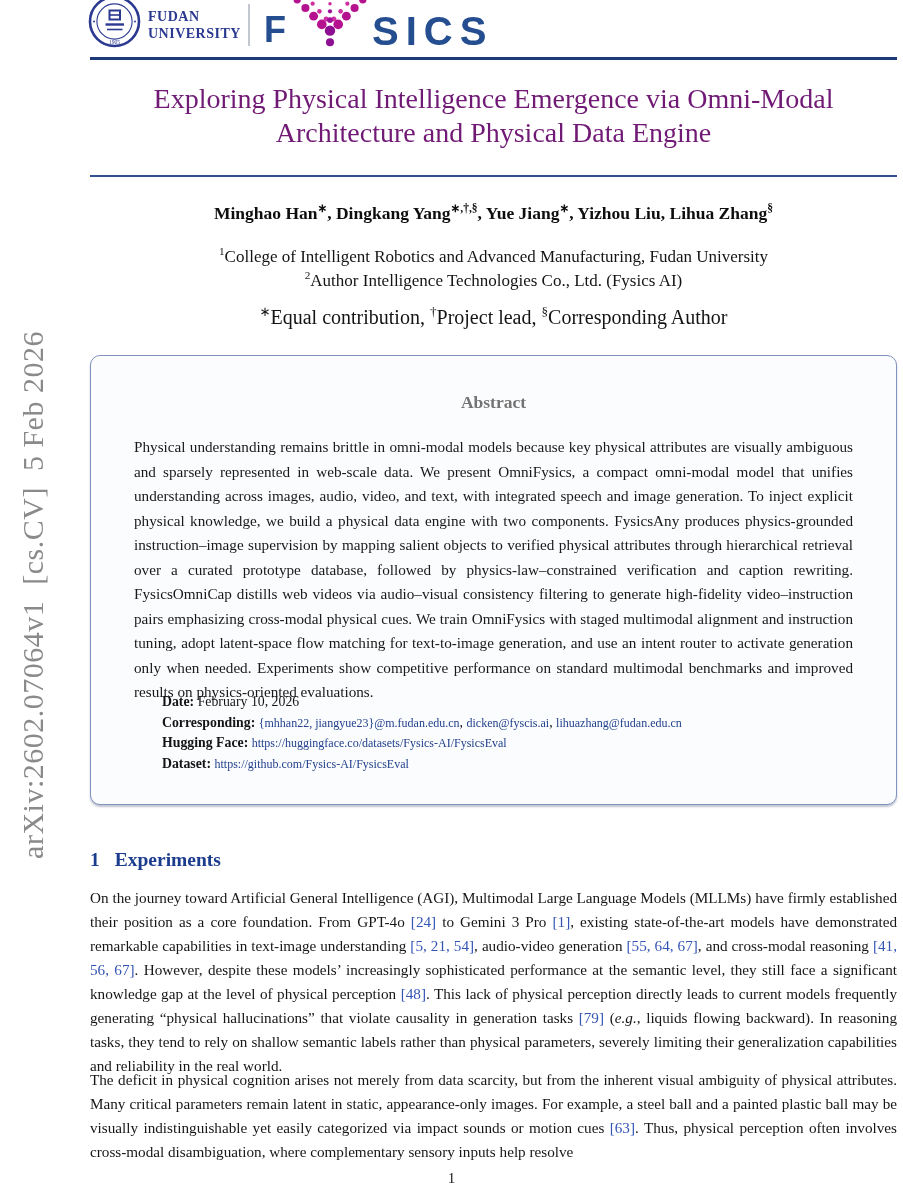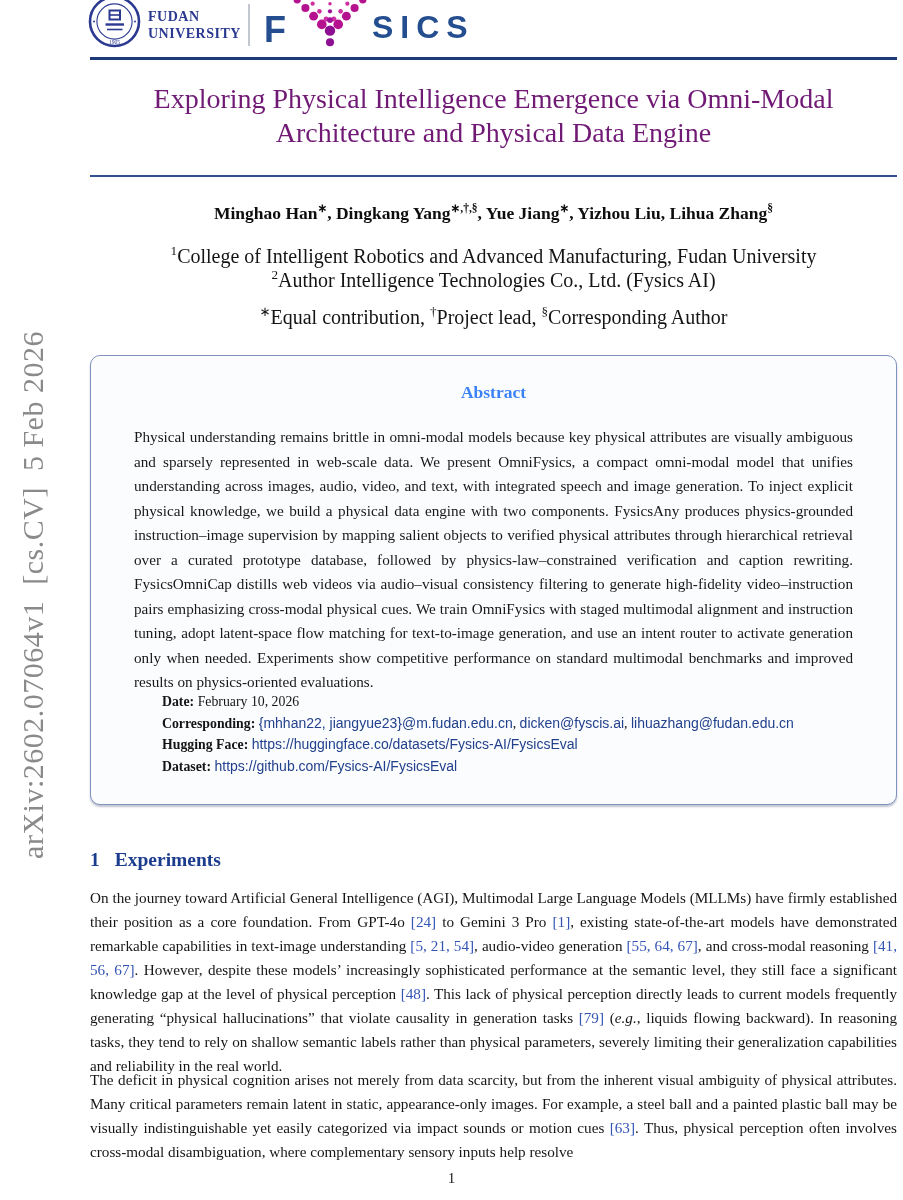--- a/index.html
+++ b/index.html
@@ -12,59 +12,59 @@
 
   
   .seal{position:absolute;left:88px;top:-5px;}
   .uni-name{position:absolute;left:148px;top:9px;color:#2b3990;font-weight:bold;
             font-size:14px;line-height:16.5px;letter-spacing:.5px;}
   .logo-divider{position:absolute;left:248px;top:4px;width:2px;height:42px;background:#c3c7cf;}
   .fysics-f{position:absolute;left:264px;top:9px;font-family:"Liberation Sans",sans-serif;
             font-weight:bold;font-size:36px;color:#254e90;}
   .fysics-dots{position:absolute;left:289px;top:-6px;}
   .fysics-sics{position:absolute;left:372px;top:9px;font-family:"Liberation Sans",sans-serif;
-               font-weight:bold;font-size:32px;color:#254e90;letter-spacing:7px;}
+               font-weight:bold;font-size:40px;color:#254e90;letter-spacing:7px;}
   .rule-header{position:absolute;left:90px;top:57px;width:807px;height:3px;background:#1c3a78;}
 
   
   .title{position:absolute;left:90px;top:82px;width:807px;text-align:center;
          font-size:28px;line-height:34px;color:#701a75;}
   .rule-title{position:absolute;left:90px;top:175px;width:807px;height:2px;background:#33518f;}
 
   .authors{position:absolute;left:45px;top:203px;width:897px;text-align:center;
            font-weight:bold;font-size:17.5px;color:#0e0e0e;}
   .affils{position:absolute;left:90px;top:245px;width:807px;text-align:center;
-          font-size:20px;line-height:23.5px;color:#141414;}
+          font-size:17px;line-height:23.5px;color:#141414;}
   .footnote-line{position:absolute;left:90px;top:306px;width:807px;text-align:center;
                  font-size:20px;color:#141414;}
 
   
   .abstract-box{position:absolute;left:90px;top:355px;width:807px;height:450px;box-sizing:border-box;
                 background:#fbfcfe;border:1.5px solid #8292be;border-radius:10px;
                 box-shadow:0 2px 2px rgba(30,40,90,.28);}
-  .abstract-head{margin-top:26px;text-align:center;font-weight:bold;font-size:17.5px;color:#3b82f6;}
+  .abstract-head{margin-top:36px;text-align:center;font-weight:bold;font-size:17.5px;color:#737373;}
   .abstract-text{margin:22px 43px 0 43px;text-align:justify;font-size:15.2px;line-height:24.5px;color:#181818;}
   .meta{position:absolute;left:43px;right:38px;top:336px;font-size:13.8px;line-height:20.5px;color:#141414;}
   .meta-label{font-weight:bold;}
   .meta-row{white-space:nowrap;margin-left:28px;}
 
   
   .section-heading{position:absolute;left:90px;top:849px;display:flex;gap:15px;
                    font-weight:bold;font-size:19.5px;color:#1c3c8e;}
   .para{position:absolute;left:90px;width:807px;text-align:justify;
         font-size:15.2px;line-height:24px;color:#161616;}
   .para-1{top:886px;}
   .para-2{top:1068px;}
 
   .page-number{position:absolute;left:0;top:1170px;width:903px;text-align:center;font-size:15px;color:#222;}
 
   
   .seg-cite{color:#3455b4;}
   .seg-italic{font-style:italic;}
-  .seg-mono{font-family:Liberation Sans, sans-serif;color:#22418c;font-size:14px;}
+  .seg-mono{font-family:Liberation Serif, serif;color:#22418c;font-size:12px;}
   sup{font-size:66%;line-height:0;}
 </style>
 </head>
 <body>
 
 <div class="page">
 
   <div class="watermark">arXiv:2602.07064v1  [cs.CV]  5 Feb 2026</div>
 
   <div class="seal">

